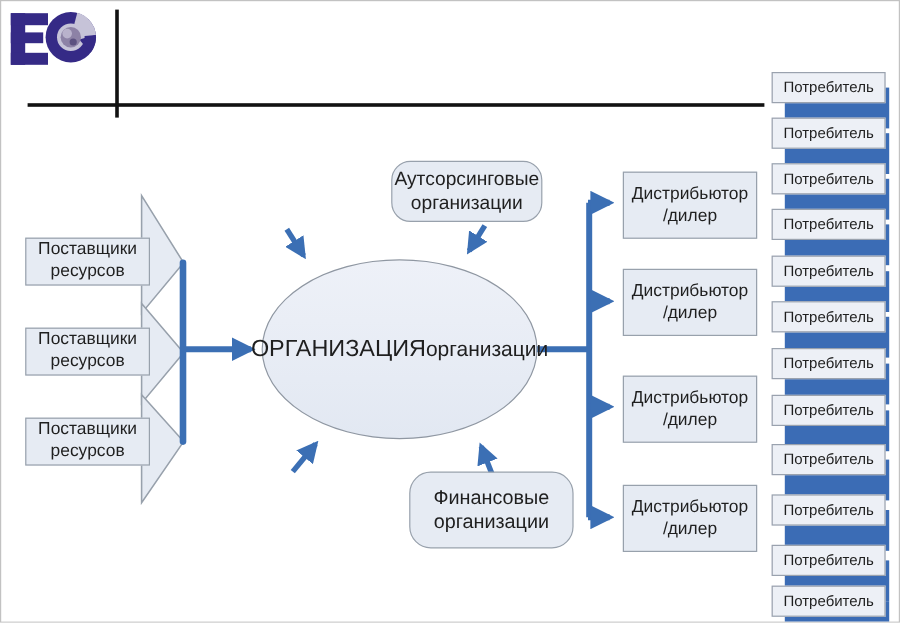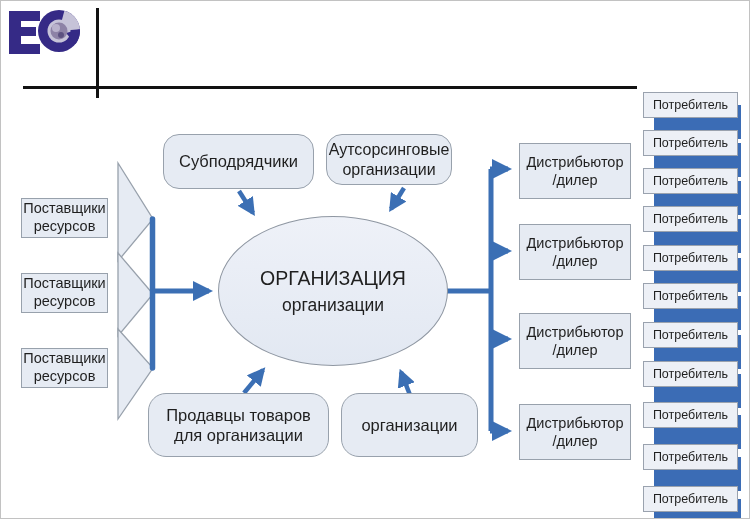--- a/index.html
+++ b/index.html
@@ -13,37 +13,37 @@
   svg.layer{position:absolute;left:0;top:0;width:750px;height:519px;}
   
   .dbox{
     position:absolute;background:#e6ebf3;border:1.3px solid #98a1ac;
     display:flex;flex-direction:column;align-items:center;justify-content:center;
     text-align:center;line-height:1.22;
   }
   .rounded{border-radius:16px;}
   .dbox .ln{display:block;white-space:nowrap;}
   
-  .supplier{left:20px;width:87px;height:40px;font-size:14.5px;}
+  .supplier{left:20px;width:104px;height:40px;font-size:14.5px;}
   
   .sat{font-size:16px;}
   
   .ellipse{
     position:absolute;left:217px;top:215px;width:230px;height:150px;
     border:1.3px solid #8f97a2;border-radius:50%;
     background:linear-gradient(180deg,#eef1f8 0%,#e2e8f2 100%);
-    display:flex;flex-direction:column;align-items:center;justify-content:center;
+    display:flex;flex-direction:row;align-items:center;justify-content:center;
     text-align:left;
   }
   .ellipse .title{font-size:19.5px;line-height:27px;}
   .ellipse .sub{font-size:17.5px;line-height:26px;}
   
   .dist{left:518px;width:112px;height:56px;font-size:14.5px;line-height:1.25;text-align:right;}
   
-  .consumer{position:absolute;left:642px;width:100px;height:42px;margin-top:32px;}
+  .consumer{position:absolute;left:642px;width:100px;height:42px;}
   .consumer .shadow{
     position:absolute;left:11px;top:13px;width:87px;height:34px;background:#3b6cb5;
   }
   .consumer .face{
     position:absolute;left:0;top:0;width:95px;height:26px;
     background:#edf0f6;border:1.2px solid #9aa2ae;
     display:flex;align-items:center;justify-content:center;
     font-size:12.5px;white-space:nowrap;
   }
   
@@ -110,38 +110,32 @@
   </div>
   <div class="dbox supplier" style="top:272px">
     <span class="ln">Поставщики</span>
     <span class="ln">ресурсов</span>
   </div>
   <div class="dbox supplier" style="top:347px">
     <span class="ln">Поставщики</span>
     <span class="ln">ресурсов</span>
   </div>
 
-  <div class="dbox rounded sat" style="left:162px;top:133px;width:151px;height:55px;font-size:16.5px">
-    <span class="ln">Субподрядчики</span>
-  </div>
   <div class="dbox rounded sat" style="left:325px;top:133px;width:126px;height:51px">
     <span class="ln">Аутсорсинговые</span>
     <span class="ln">организации</span>
   </div>
 
   <div class="ellipse">
     <span class="title">ОРГАНИЗАЦИЯ</span>
     <span class="sub">организации</span>
   </div>
 
-  <div class="dbox rounded sat" style="left:147px;top:392px;width:181px;height:64px;border-radius:18px;font-size:16.5px">
-    <span class="ln">Продавцы товаров</span>
-    <span class="ln">для организации</span>
-  </div>
   <div class="dbox rounded sat" style="left:340px;top:392px;width:137px;height:64px;border-radius:18px;font-size:16.5px">
+    <span class="ln">Финансовые</span>
     <span class="ln">организации</span>
   </div>
 
   <div class="dbox dist" style="top:142px">
     <span class="ln">Дистрибьютор</span>
     <span class="ln">/дилер</span>
   </div>
   <div class="dbox dist" style="top:223px">
     <span class="ln">Дистрибьютор</span>
     <span class="ln">/дилер</span>

